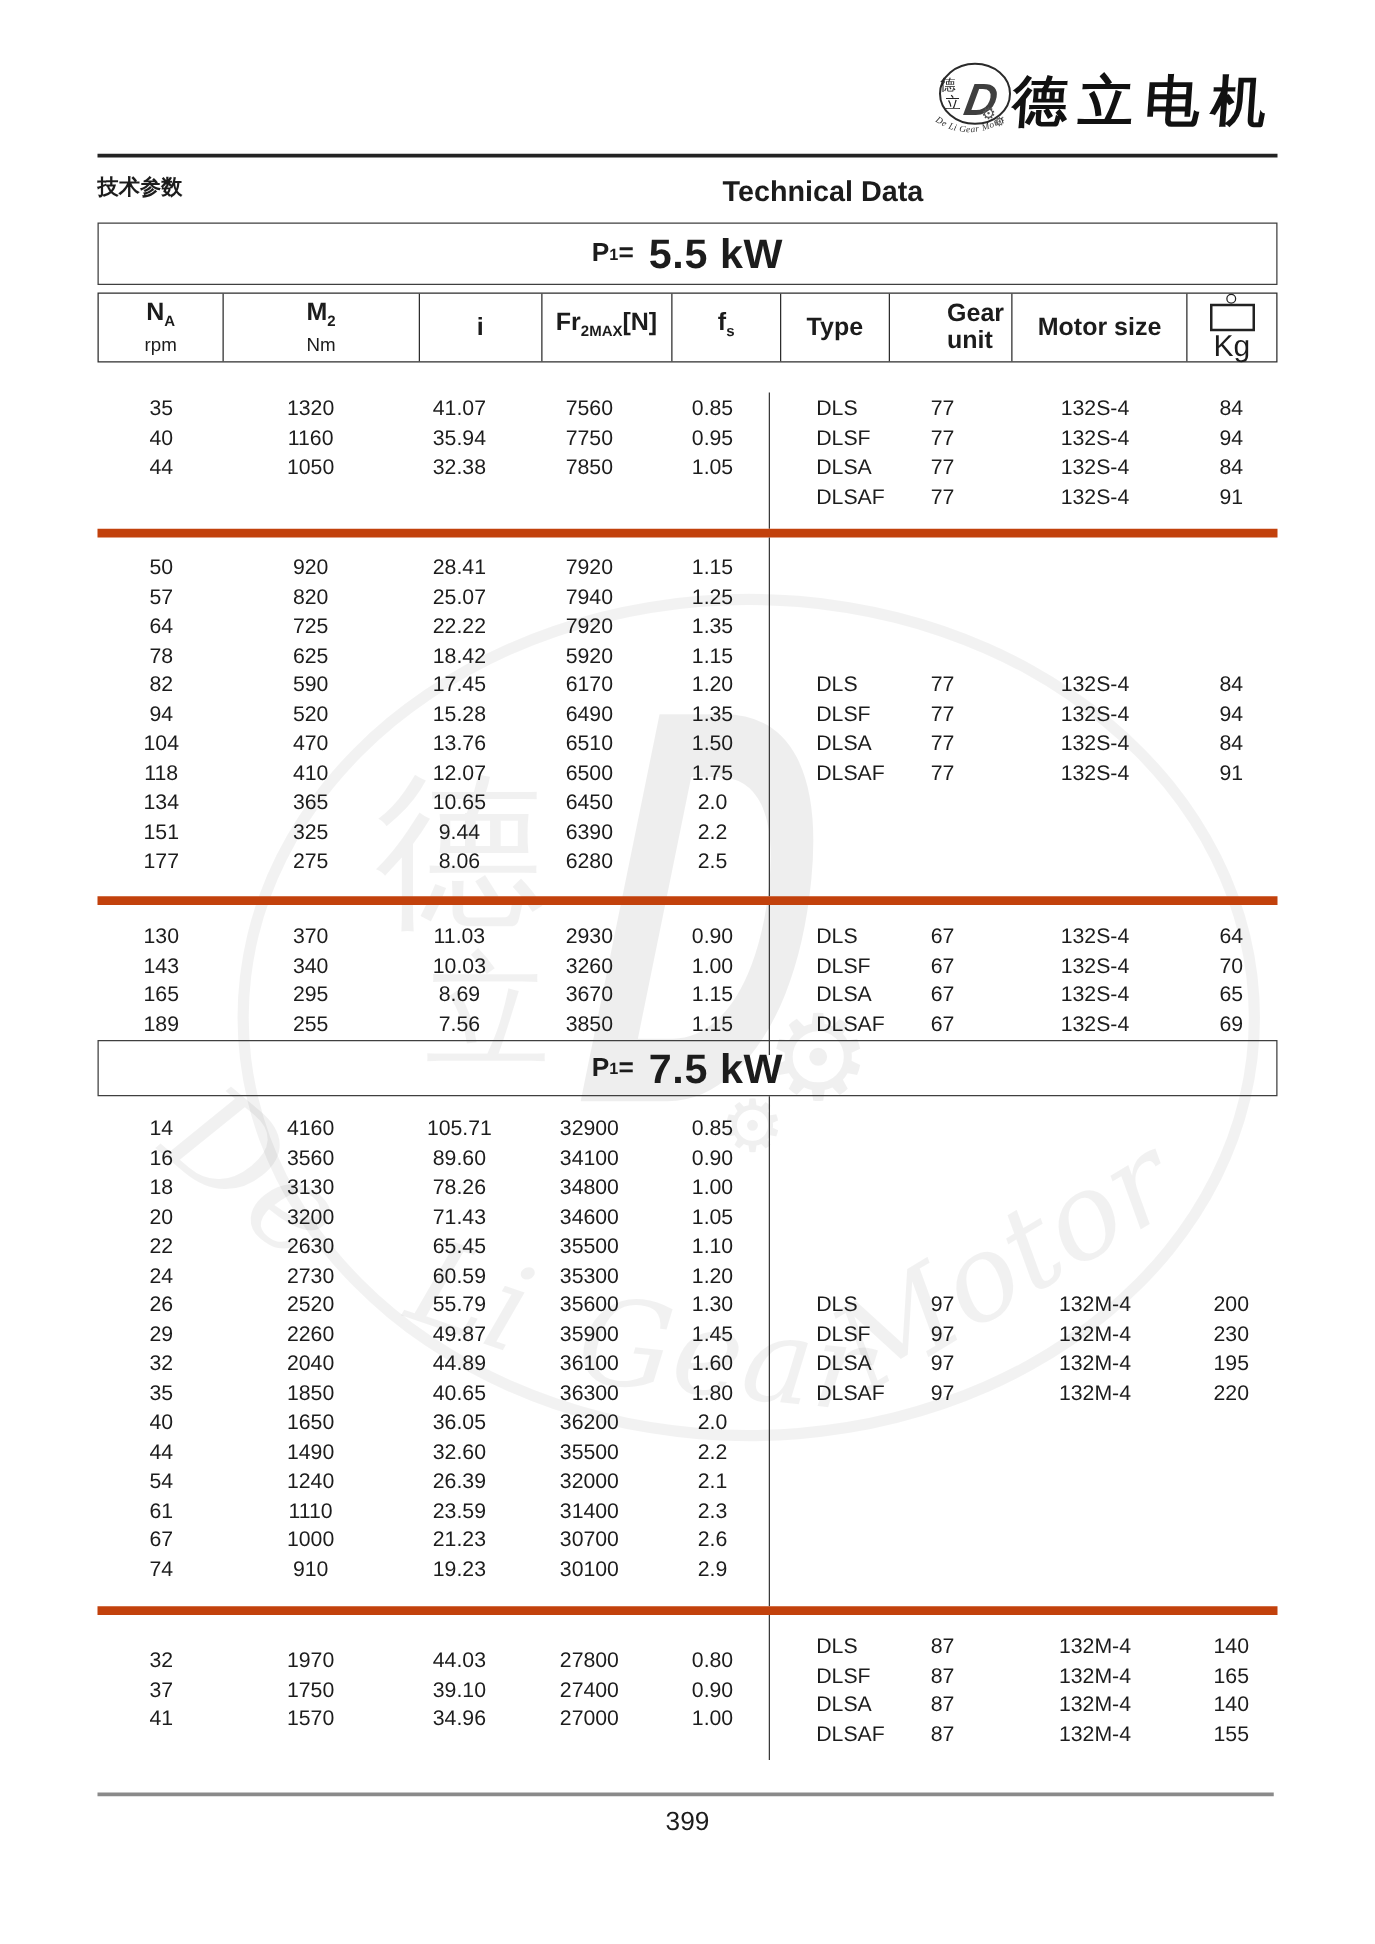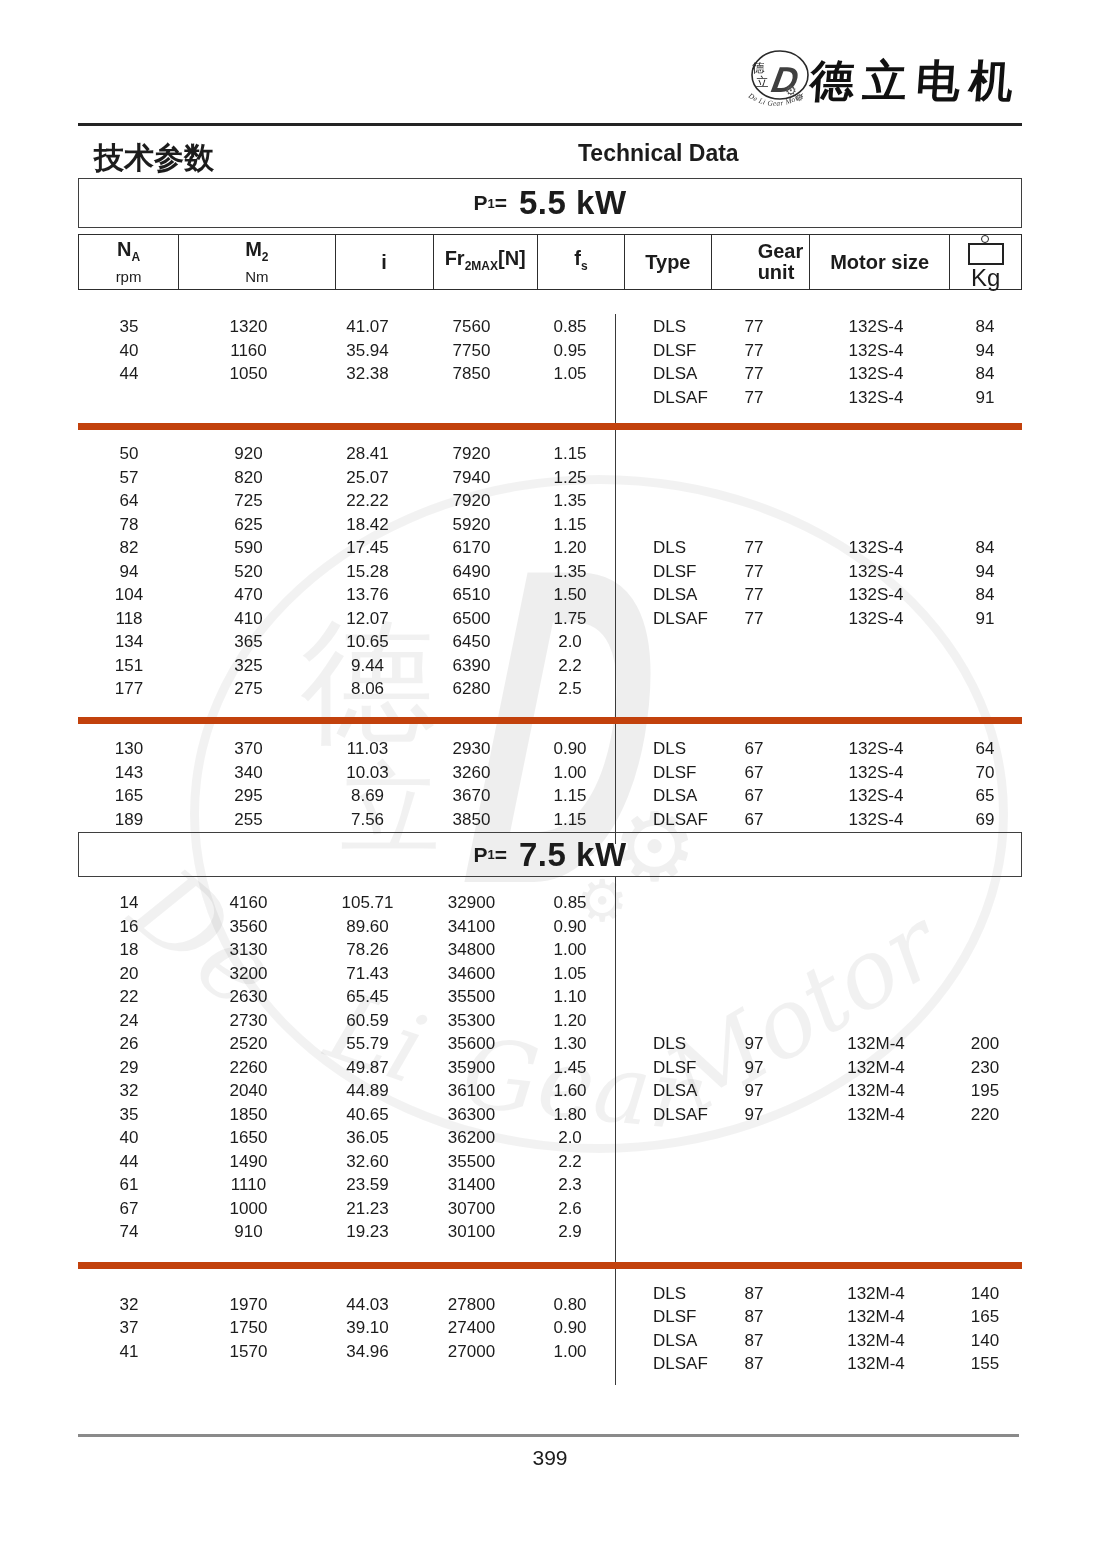--- a/index.html
+++ b/index.html
@@ -23,21 +23,21 @@
   .wm-w0{left:182px;top:852px;font-size:105px;transform:rotate(40deg);}
   .wm-w1{left:348px;top:978px;font-size:95px;transform:rotate(19deg);}
   .wm-w2{left:468px;top:1026px;font-size:95px;transform:rotate(6deg);}
   .wm-w3{left:652px;top:1048px;font-size:95px;transform:rotate(-31deg);}
 
   
   .logo-svg{position:absolute;left:664px;top:46px;}
   .brand{position:absolute;right:0;top:54px;font-family:"Liberation Serif",serif;font-weight:bold;
          font-size:44px;line-height:56px;letter-spacing:9px;transform:skewX(-4deg);color:#111;}
   .toprule{position:absolute;left:0;right:0;top:123px;height:3px;background:#232323;}
-  .title-cn{position:absolute;left:16px;top:138px;font-size:30px;font-weight:bold;}
+  .title-cn{position:absolute;left:0;top:138px;font-size:17px;font-weight:bold;}
   .title-en{position:absolute;left:500px;top:140px;font-size:23px;font-weight:bold;}
 
   
   .power-box{position:absolute;left:0;right:0;border:1px solid #3f3f3f;box-sizing:border-box;
              display:flex;align-items:center;justify-content:center;background:transparent;}
   #power1{top:178px;height:50px;}
   #power2{top:832px;height:45px;}
   .pp{font-size:21px;font-weight:bold;}
   .psub{font-size:13px;font-weight:bold;}
   .pval{font-size:33px;font-weight:bold;margin-left:12px;letter-spacing:0.5px;}
@@ -474,20 +474,27 @@
               <div class="cell lc4">2.0</div>
             </div>
             <div class="trow">
               <div class="cell lc0">44</div>
               <div class="cell lc1">1490</div>
               <div class="cell lc2">32.60</div>
               <div class="cell lc3">35500</div>
               <div class="cell lc4">2.2</div>
             </div>
             <div class="trow">
+              <div class="cell lc0">54</div>
+              <div class="cell lc1">1240</div>
+              <div class="cell lc2">26.39</div>
+              <div class="cell lc3">32000</div>
+              <div class="cell lc4">2.1</div>
+            </div>
+            <div class="trow">
               <div class="cell lc0">61</div>
               <div class="cell lc1">1110</div>
               <div class="cell lc2">23.59</div>
               <div class="cell lc3">31400</div>
               <div class="cell lc4">2.3</div>
             </div>
             <div class="trow">
               <div class="cell lc0">67</div>
               <div class="cell lc1">1000</div>
               <div class="cell lc2">21.23</div>

